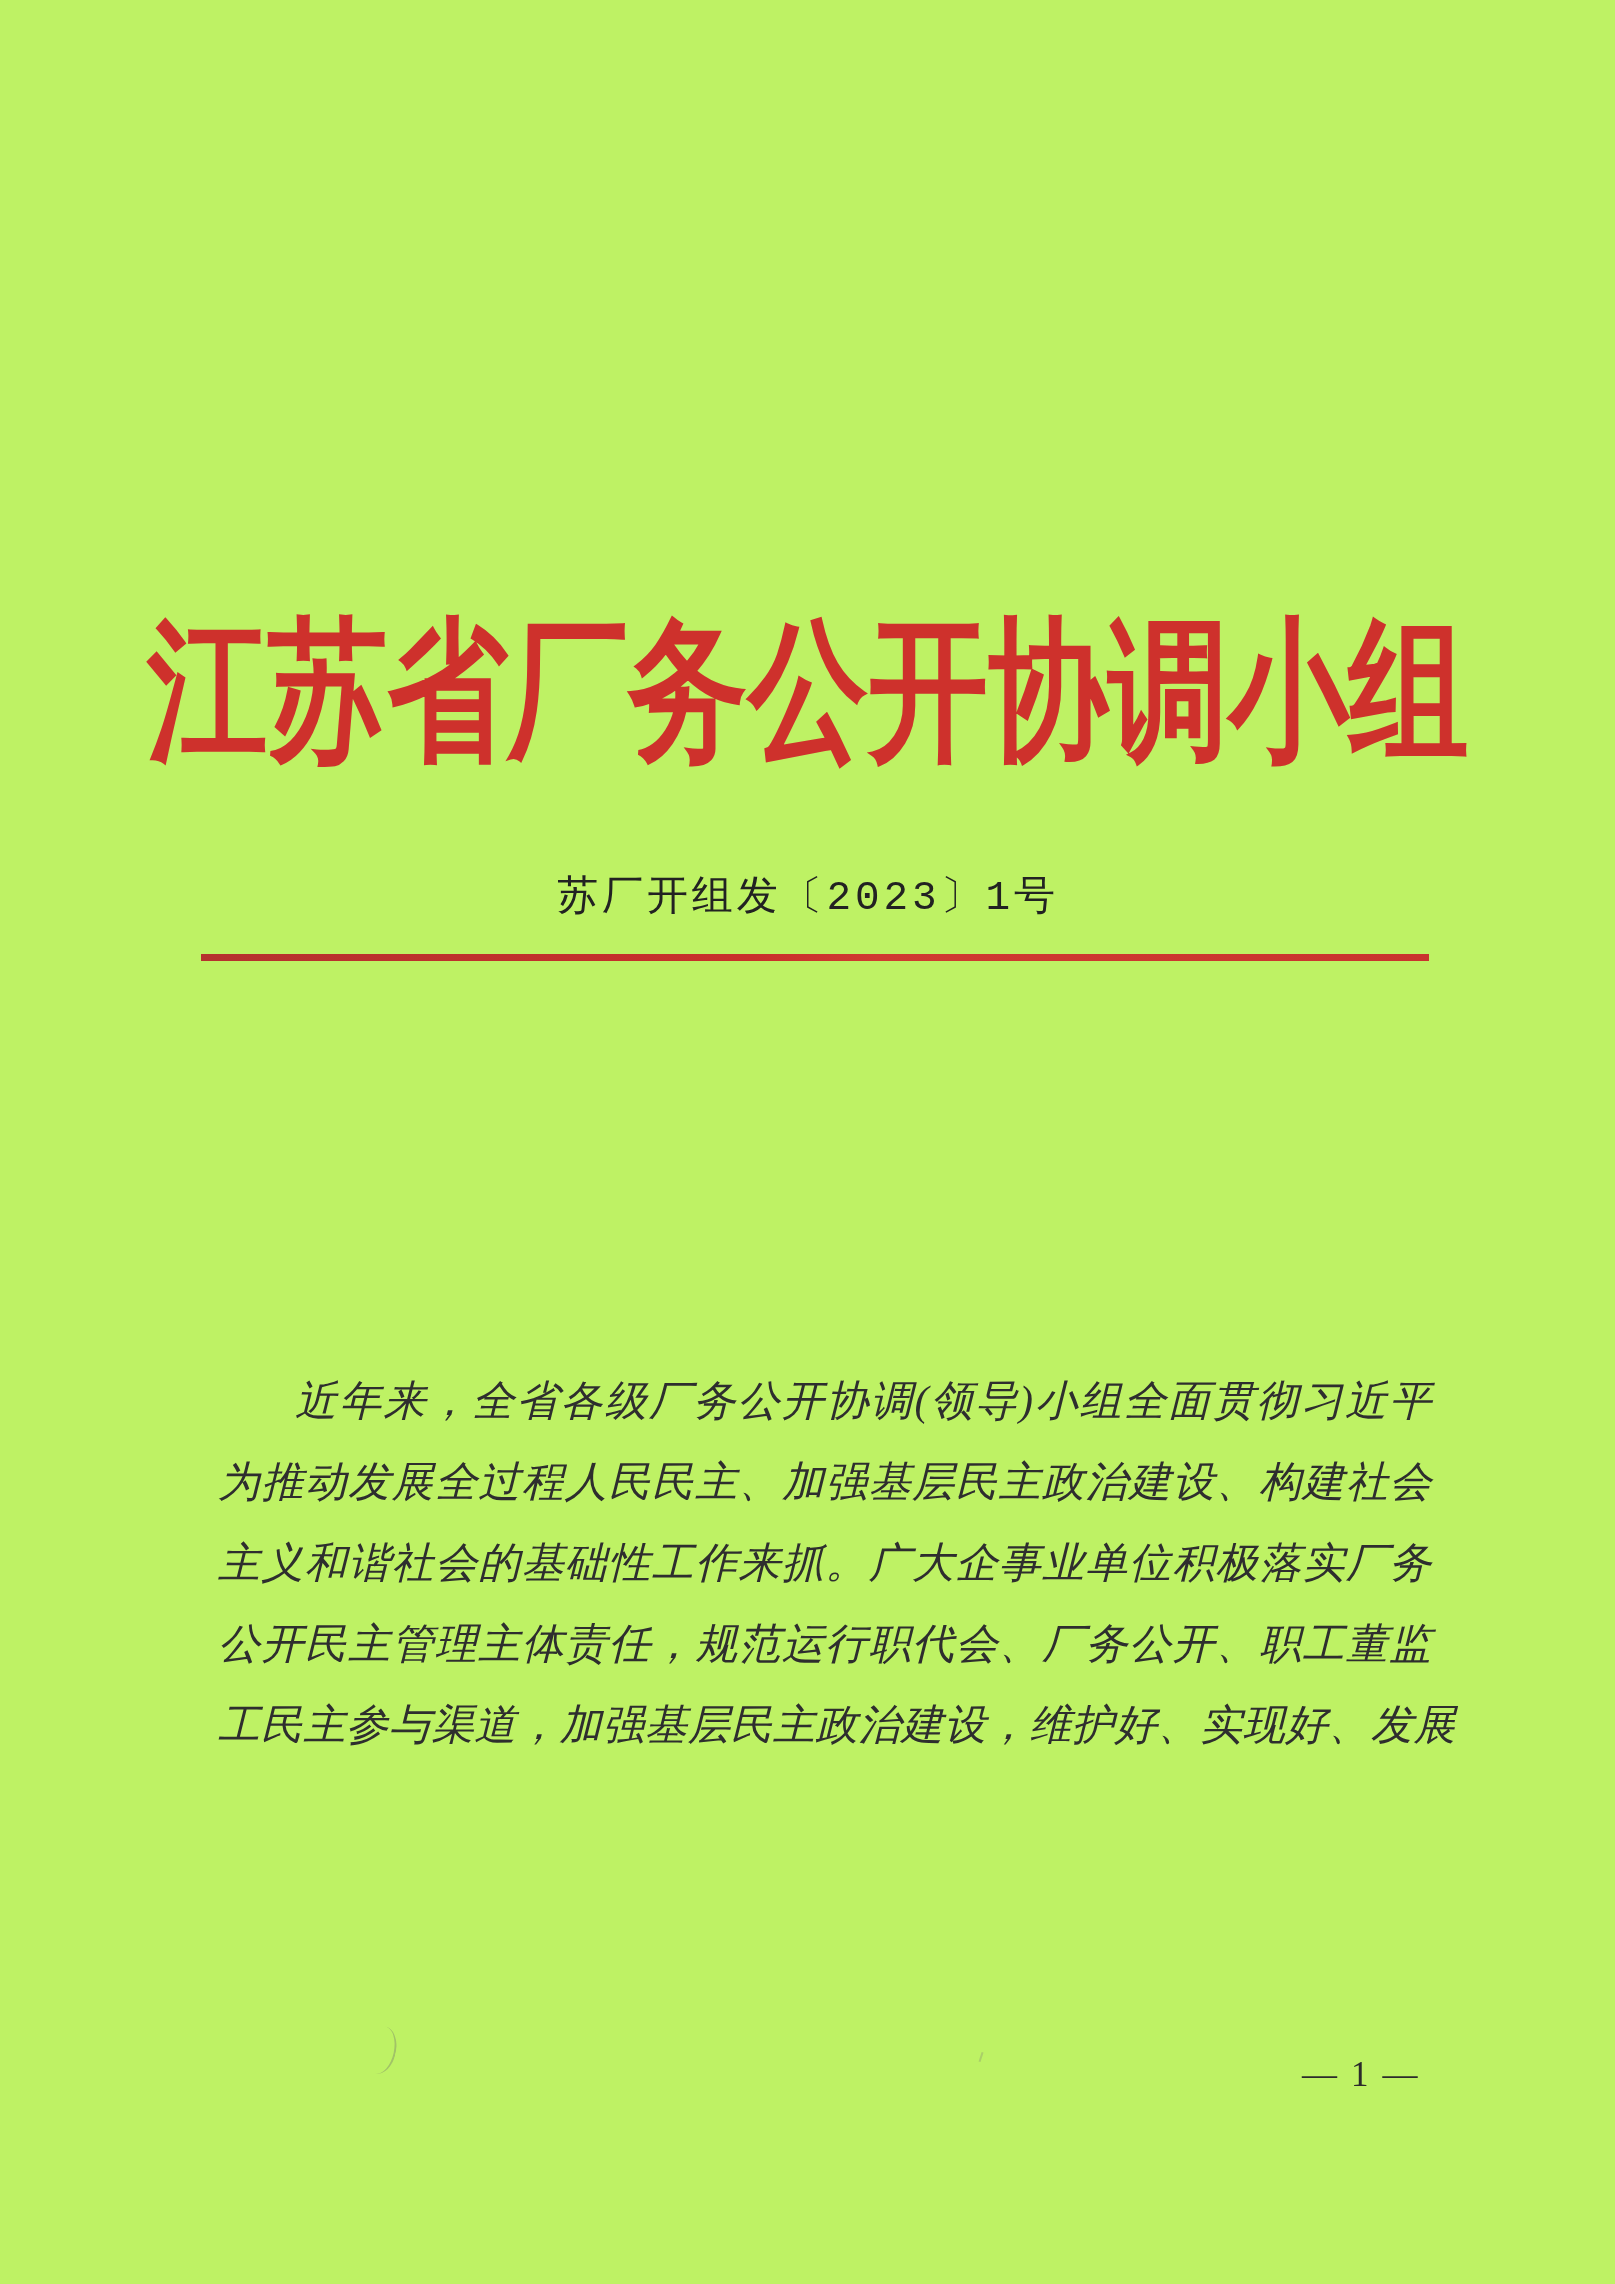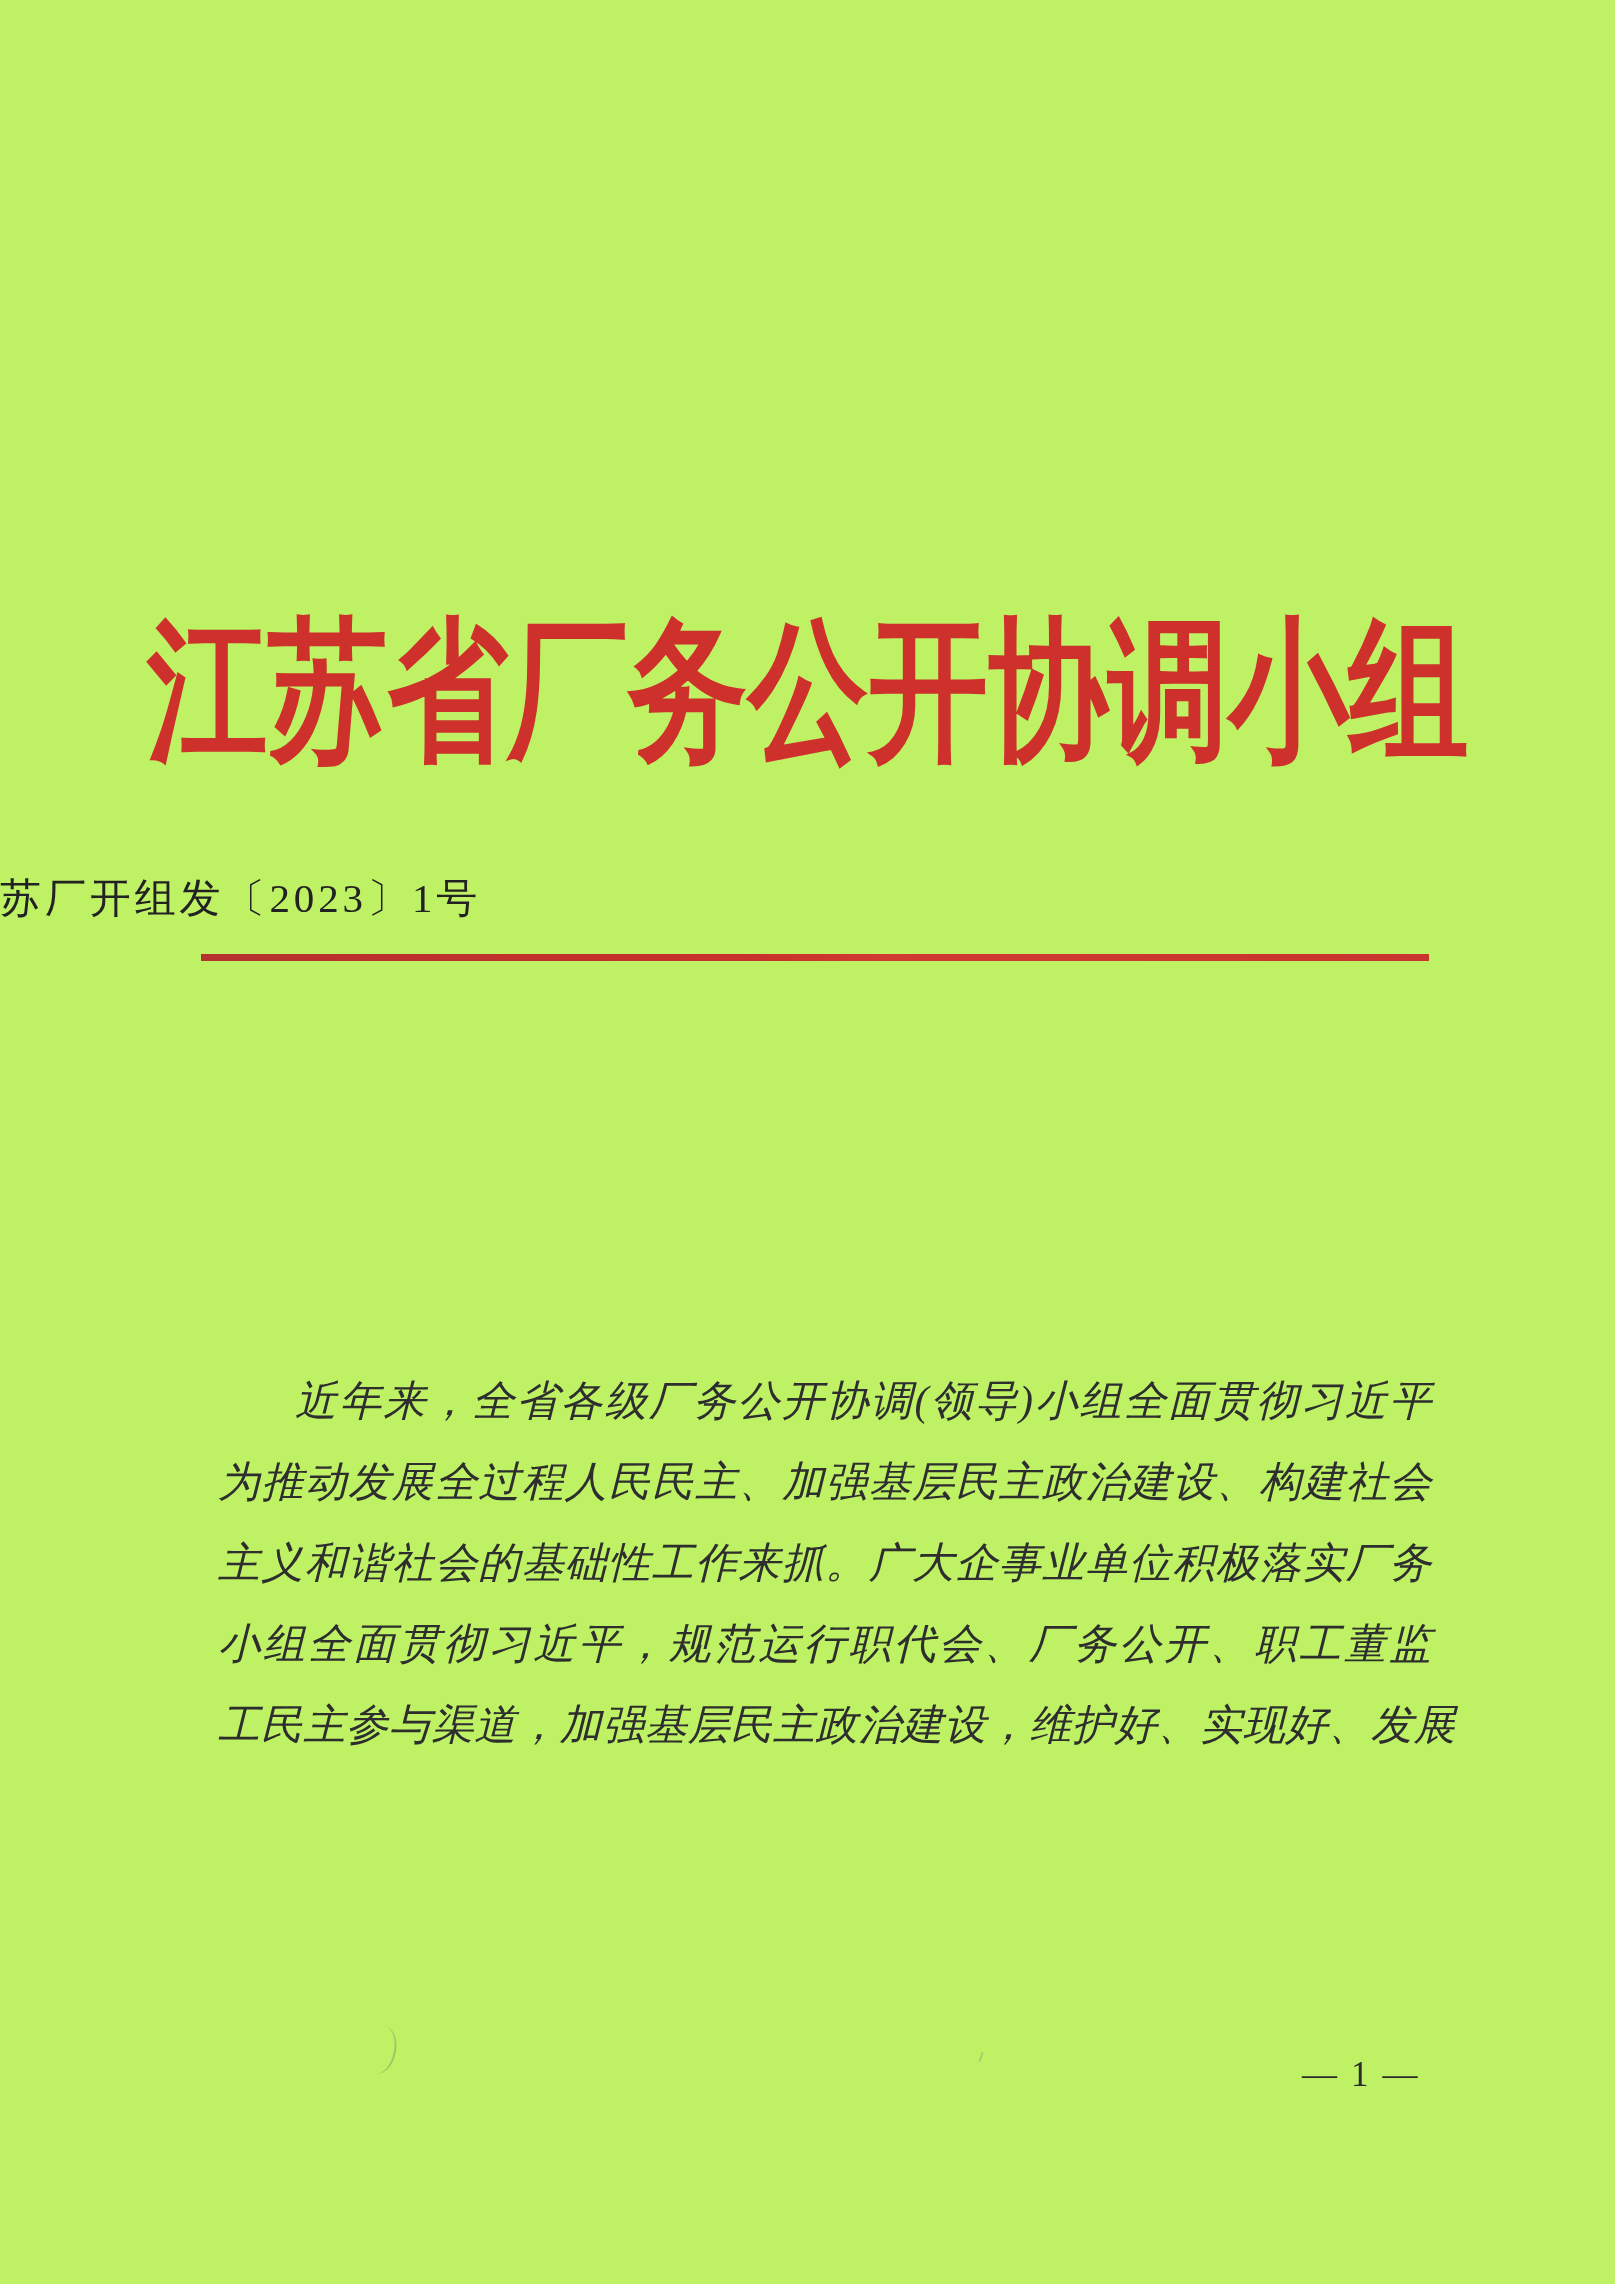--- a/index.html
+++ b/index.html
@@ -31,26 +31,27 @@
     transform: scale(0.84, 1.08);
     transform-origin: 50% 50%;
     letter-spacing: 0px;
   }
   
   .doc-number {
     position: absolute;
     top: 872px;
     left: 0;
     width: 100%;
-    text-align: left;
+    text-align: center;
     font-size: 41px;
     line-height: 52px;
     letter-spacing: 3.9px;
     color: var(--ink, #222);
     white-space: nowrap;
+    font-family: Liberation Mono, monospace;
   }
   
   .red-rule {
     position: absolute;
     top: 954px;
     left: 201px;
     width: 1228px;
     height: 6.5px;
     background: linear-gradient(90deg, #b5322e 0%, #c9302b 45%, #d03a31 55%, #c9342e 100%);
   }
@@ -134,21 +135,21 @@
 
   <div class="doc-number">苏厂开组发〔2023〕1号</div>
 
   <div class="red-rule"></div>
 
 
   <div class="body-block">
     <div class="body-line indent-first">近年来，全省各级厂务公开协调(领导)小组全面贯彻习近平</div>
     <div class="body-line">为推动发展全过程人民民主、加强基层民主政治建设、构建社会</div>
     <div class="body-line">主义和谐社会的基础性工作来抓。广大企事业单位积极落实厂务</div>
-    <div class="body-line">小组全面贯彻习近平，规范运行职代会、厂务公开、职工董监</div>
+    <div class="body-line">公开民主管理主体责任，规范运行职代会、厂务公开、职工董监</div>
     <div class="body-line">工民主参与渠道，加强基层民主政治建设，维护好、实现好、发展</div>
   </div>
 
   <div class="scan-artifact-paren"></div>
   <div class="scan-artifact-speck"></div>
 
   <div class="page-number">— 1 —</div>
 
 </div>
 

